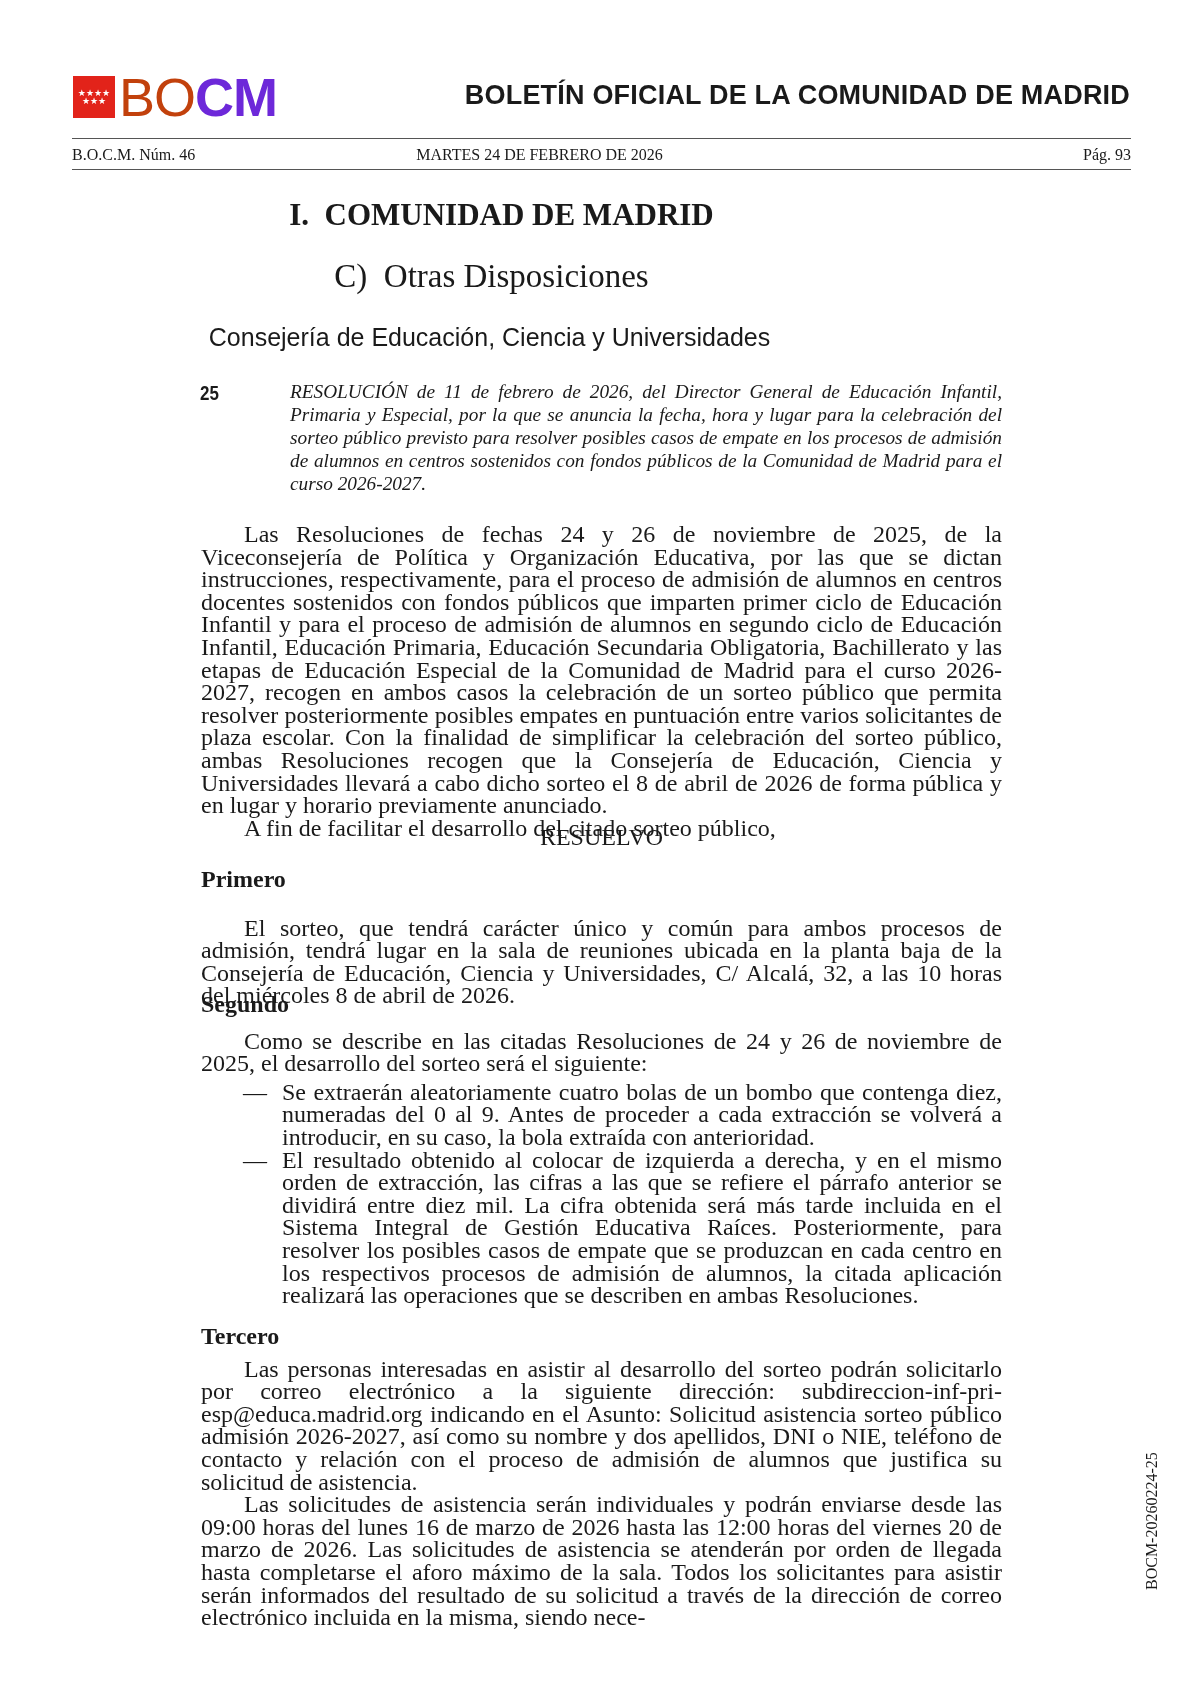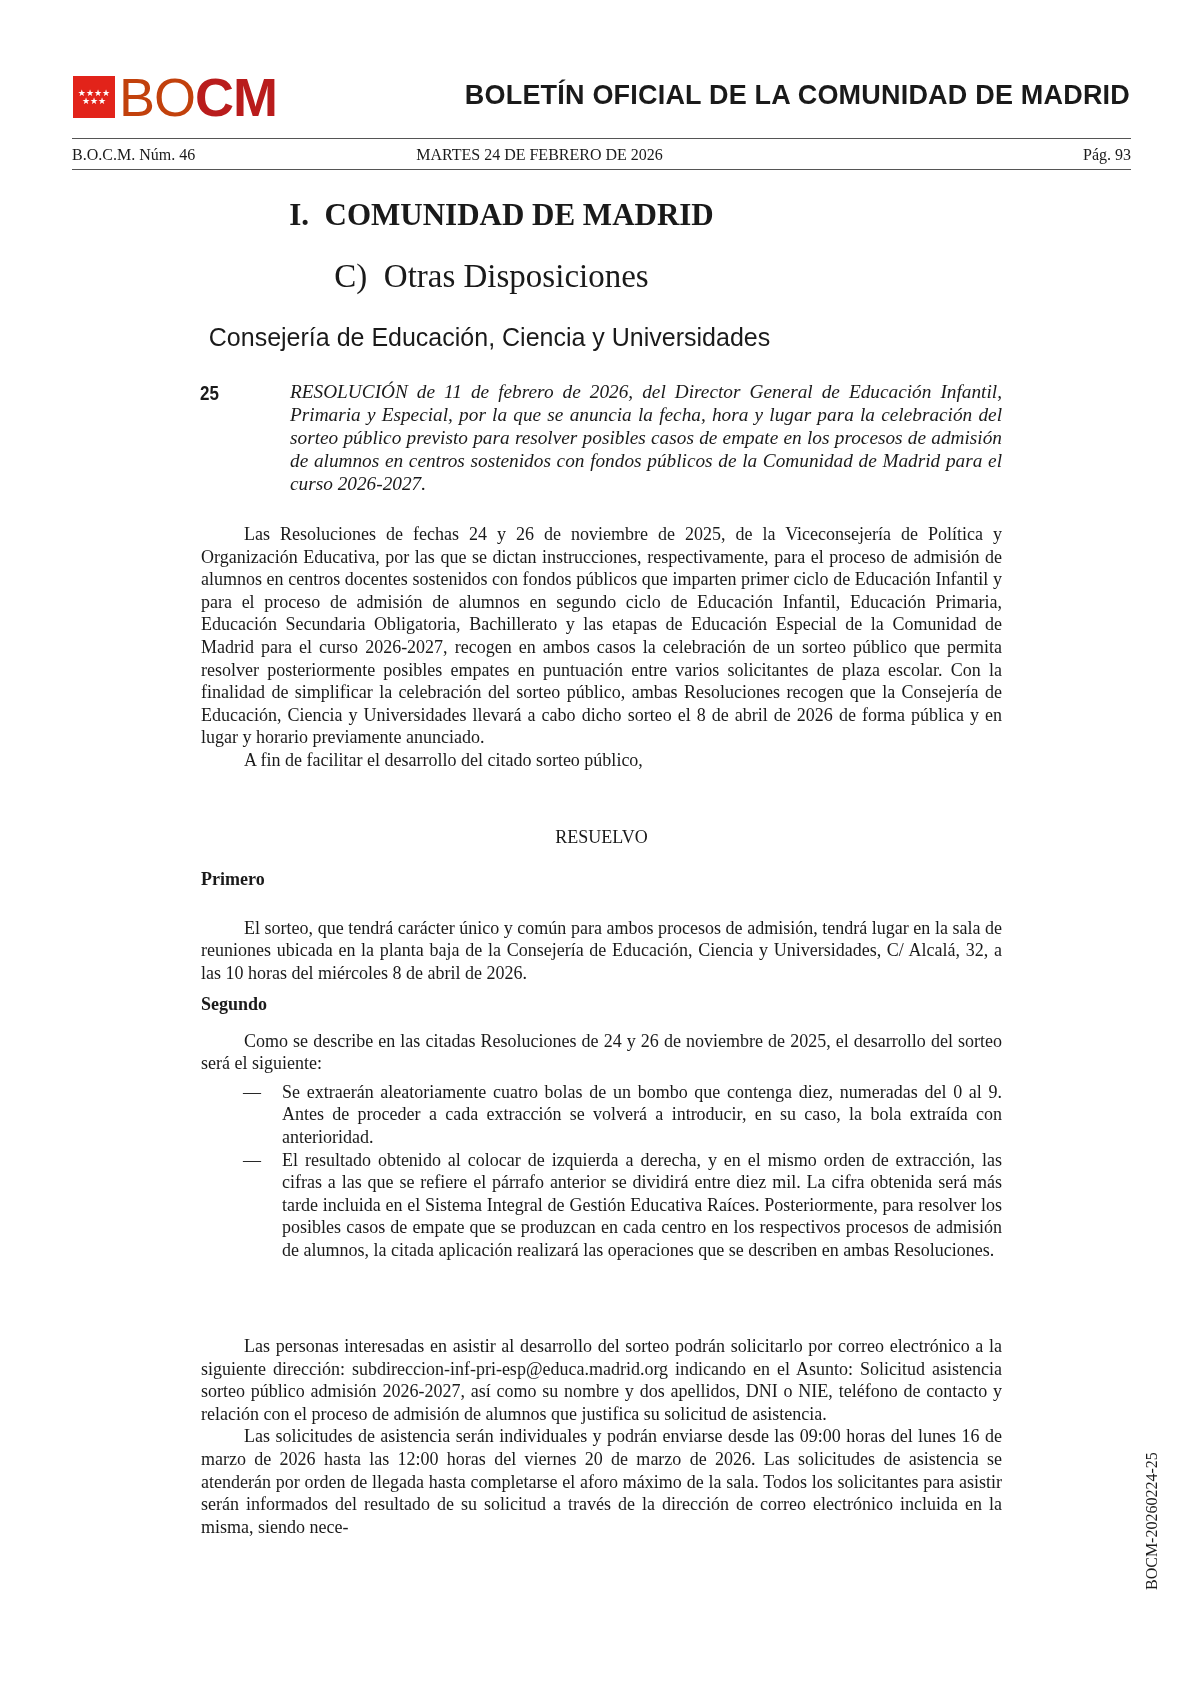--- a/index.html
+++ b/index.html
@@ -3,38 +3,38 @@
 <meta charset="utf-8">
 <style>
   html, body { margin: 0; padding: 0; background: #ffffff; }
   body { width: 1200px; height: 1698px; position: relative; overflow: hidden; color: #1a1a1a; }
 
   .logo { position: absolute; left: 73px; top: 76px; height: 42px; display: flex; align-items: center; }
   .logo-flag { width: 42px; height: 42px; background: #e2231a; position: relative; display: flex; flex-direction: column; align-items: center; justify-content: center; }
   .logo-flag .row { color: #fff; font-size: 9px; line-height: 8px; letter-spacing: 0px; font-family: "DejaVu Sans", sans-serif; }
   .logo-text { font-family: "Liberation Sans", sans-serif; font-size: 54px; line-height: 42px; margin-left: 4px; letter-spacing: -1px; }
   .logo-text .bo { color: #c2410c; }
-  .logo-text .cm { color: #b91c1c; font-weight: bold; }
+  .logo-text .cm { color: #6d28d9; font-weight: bold; }
 
   .masthead-title { position: absolute; right: 70px; top: 80px; font-family: "Liberation Sans", sans-serif; font-weight: bold; font-size: 27px; letter-spacing: 0.2px; color: #1a1a1a; }
 
   .rule { position: absolute; left: 72px; width: 1059px; height: 0; border-top: 1.5px solid #555; }
   .meta-row { position: absolute; left: 72px; width: 1059px; top: 146px; font-family: "Liberation Serif", serif; font-size: 16px; display: flex; justify-content: space-between; }
   .meta-row span { white-space: nowrap; }
   .meta-center { position: absolute; left: 0; right: 0; text-align: center; width: 100%; margin-left: -62px; }
 
   .h-section { position: absolute; left: 0; width: 1003px; text-align: center; }
   .h1 { top: 197px; font-family: "Liberation Serif", serif; font-weight: bold; font-size: 31px; }
   .h2 { top: 258px; font-family: "Liberation Serif", serif; font-size: 33px; margin-left: -10px; }
   .h3 { top: 323px; font-family: "Liberation Sans", sans-serif; font-size: 25px; margin-left: -12px; }
 
   .doc-num { position: absolute; left: 200px; top: 382px; font-family: "Liberation Sans", sans-serif; font-weight: bold; font-size: 20px; transform: scaleX(0.85); transform-origin: left; }
   .resolution-title { position: absolute; left: 290px; top: 380px; width: 712px; font-family: "Liberation Serif", serif; font-style: italic; font-size: 19.3px; line-height: 23px; text-align: justify; }
 
-  .body-text { position: absolute; left: 201px; width: 801px; font-family: "Liberation Serif", serif; font-size: 18px; line-height: 22.6px; text-align: justify; }
+  .body-text { position: absolute; left: 201px; width: 801px; font-family: "Liberation Serif", serif; font-size: 24px; line-height: 22.6px; text-align: justify; }
   .body-text p { margin: 0; text-indent: 43px; }
   .body-text p.noindent { text-indent: 0; }
   .heading-bold { font-weight: bold; }
   .centered { text-align: center; text-indent: 0 !important; font-family: Liberation Serif, serif; }
 
   .bullet { position: relative; padding-left: 81px; text-indent: 0 !important; margin: 0; }
   .bullet .dash { position: absolute; left: 42px; top: 0; }
 
   .side-code { position: absolute; left: 1143px; top: 1590px; transform: rotate(-90deg); transform-origin: left top; font-family: "Liberation Serif", serif; font-size: 16px; white-space: nowrap; }
 </style>
@@ -86,17 +86,18 @@
   <p style="margin-top:14px;">Como se describe en las citadas Resoluciones de 24 y 26 de noviembre de 2025, el desarrollo del sorteo será el siguiente:</p>
   <p class="bullet" style="margin-top:6px;">
     <span class="dash">—</span><span>Se extraerán aleatoriamente cuatro bolas de un bombo que contenga diez, numeradas del 0 al 9. Antes de proceder a cada extracción se volverá a introducir, en su caso, la bola extraída con anterioridad.</span>
   </p>
   <p class="bullet">
     <span class="dash">—</span><span>El resultado obtenido al colocar de izquierda a derecha, y en el mismo orden de extracción, las cifras a las que se refiere el párrafo anterior se dividirá entre diez mil. La cifra obtenida será más tarde incluida en el Sistema Integral de Gestión Educativa Raíces. Posteriormente, para resolver los posibles casos de empate que se produzcan en cada centro en los respectivos procesos de admisión de alumnos, la citada aplicación realizará las operaciones que se describen en ambas Resoluciones.</span>
   </p>
 </div>
 
 <div class="body-text" style="top:1325px;">
+  <p class="noindent heading-bold">Tercero</p>
   <p style="margin-top:10px;">Las personas interesadas en asistir al desarrollo del sorteo podrán solicitarlo por correo electrónico a la siguiente dirección: subdireccion-inf-pri-esp@educa.madrid.org indicando en el Asunto: Solicitud asistencia sorteo público admisión 2026-2027, así como su nombre y dos apellidos, DNI o NIE, teléfono de contacto y relación con el proceso de admisión de alumnos que justifica su solicitud de asistencia.</p>
   <p>Las solicitudes de asistencia serán individuales y podrán enviarse desde las 09:00 horas del lunes 16 de marzo de 2026 hasta las 12:00 horas del viernes 20 de marzo de 2026. Las solicitudes de asistencia se atenderán por orden de llegada hasta completarse el aforo máximo de la sala. Todos los solicitantes para asistir serán informados del resultado de su solicitud a través de la dirección de correo electrónico incluida en la misma, siendo nece-</p>
 </div>
 
 <div class="side-code">BOCM-20260224-25</div>
 
 </body></html>

